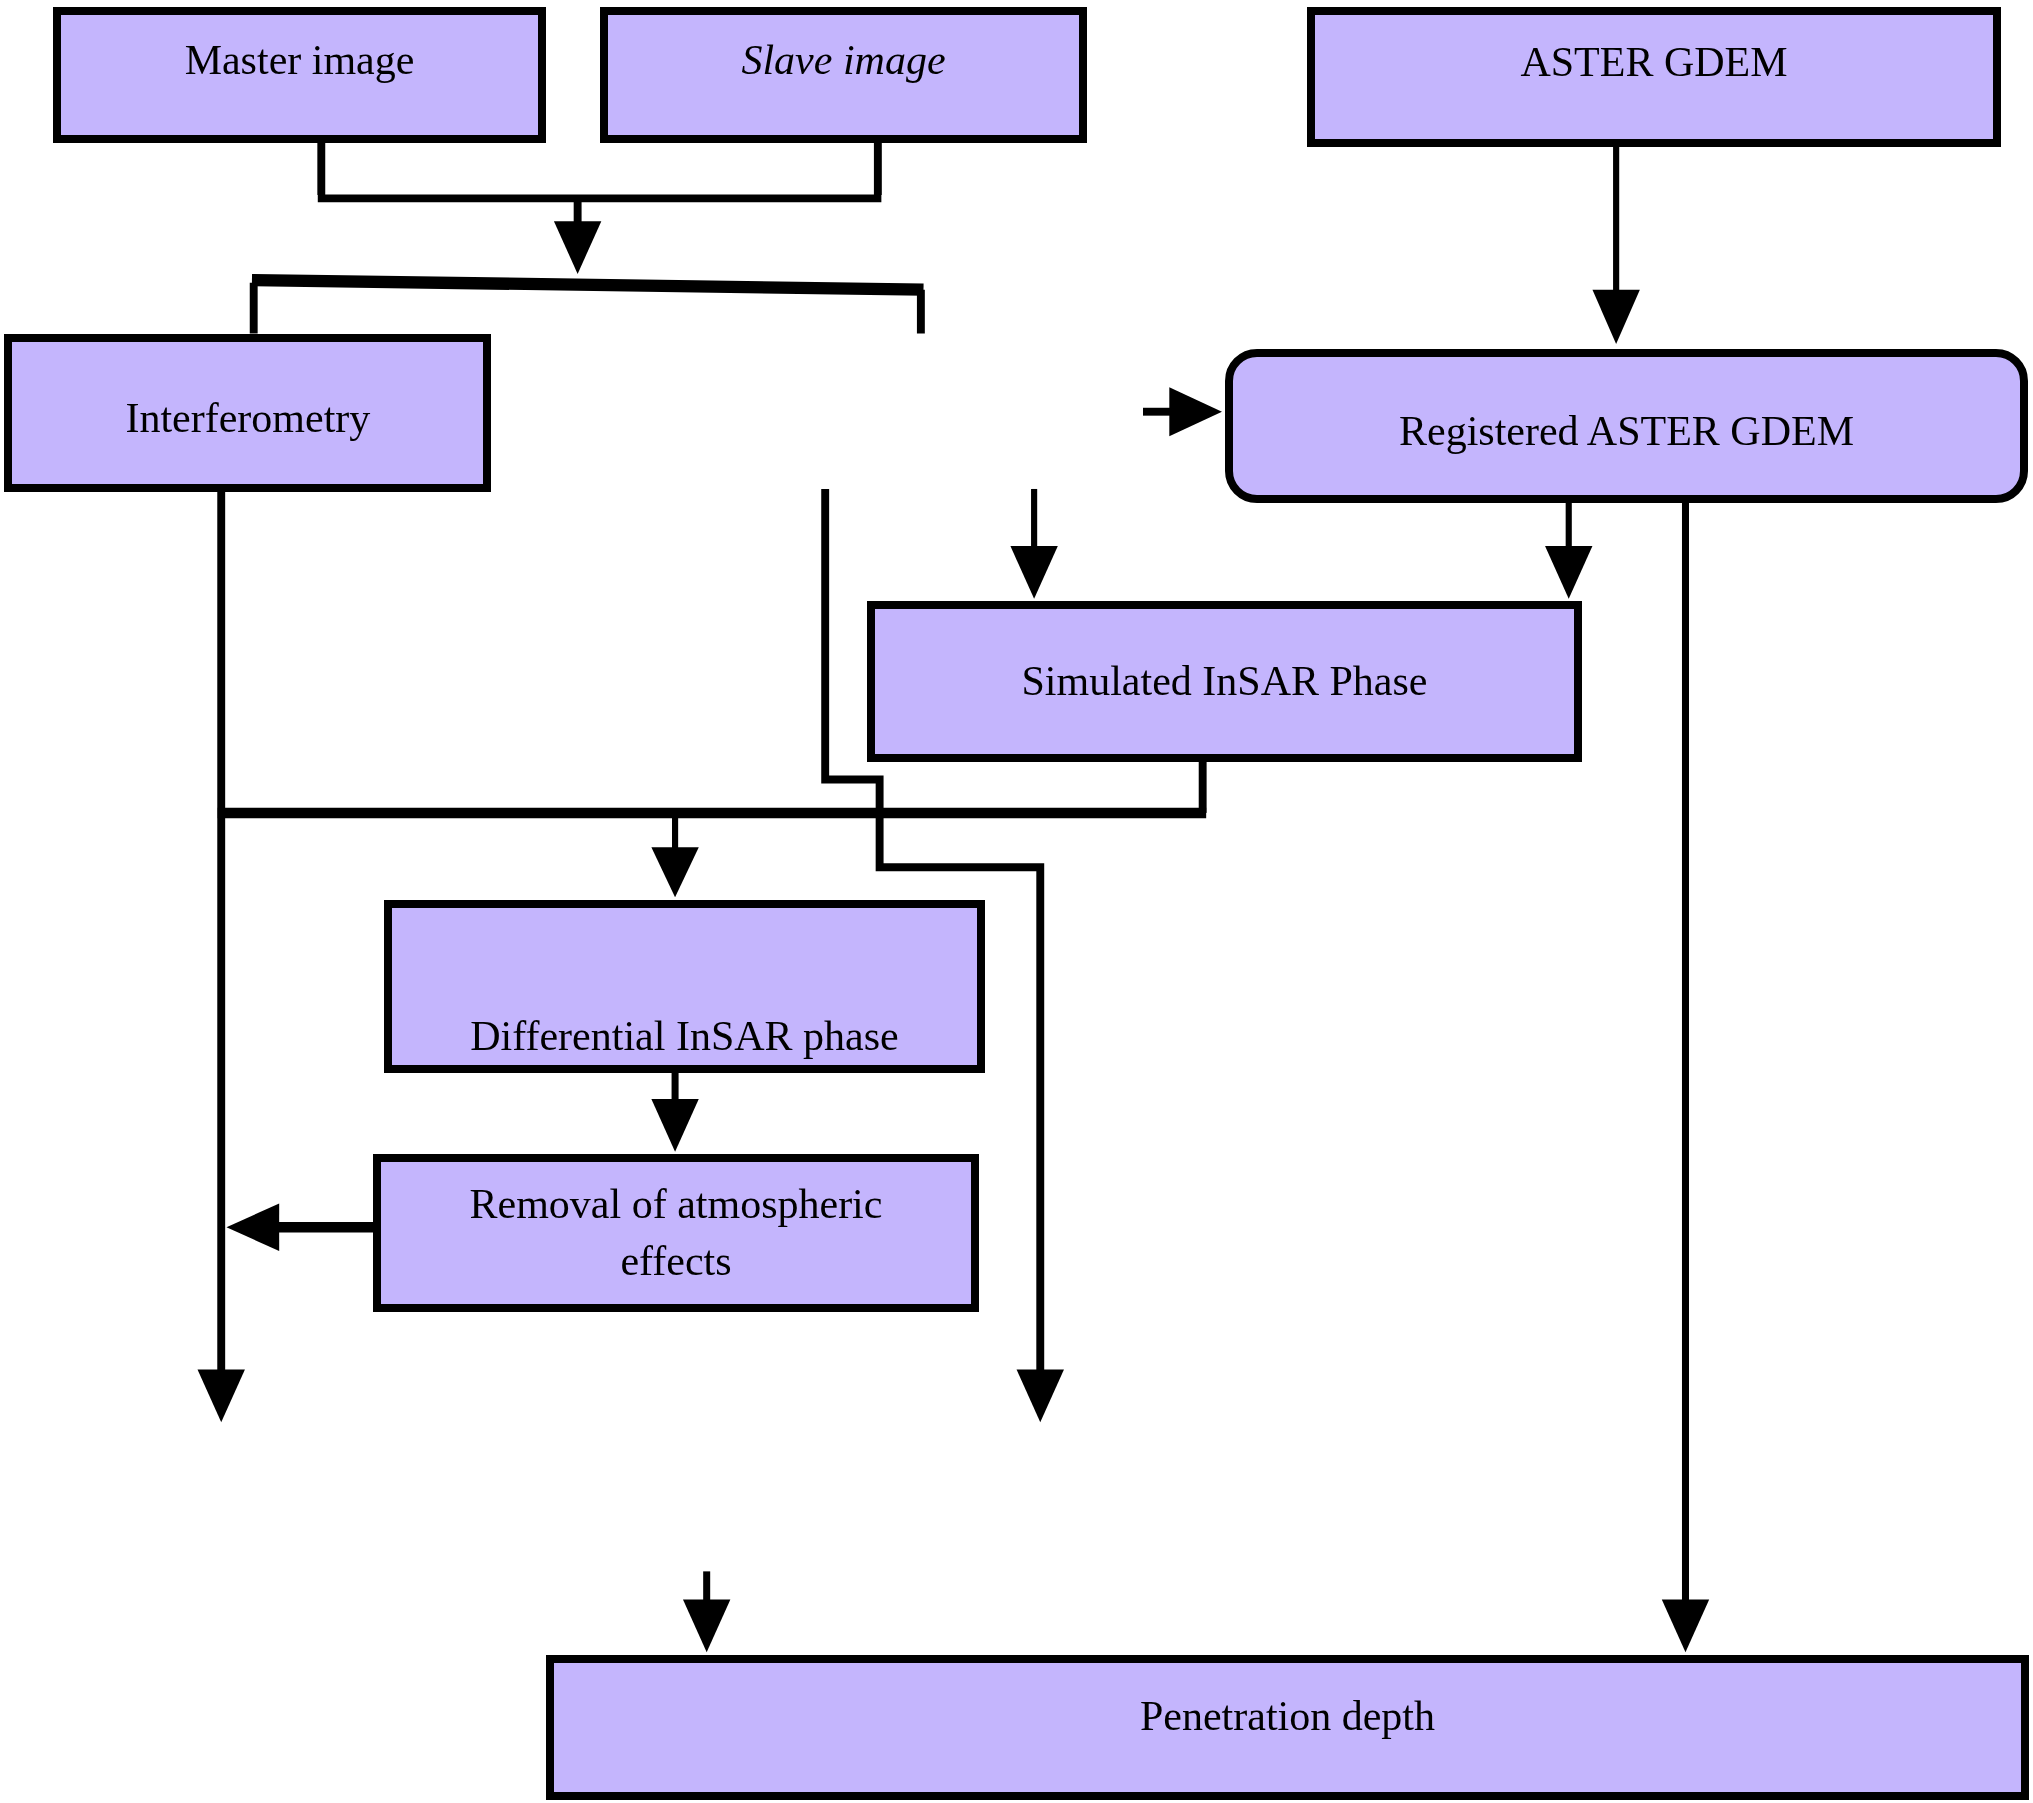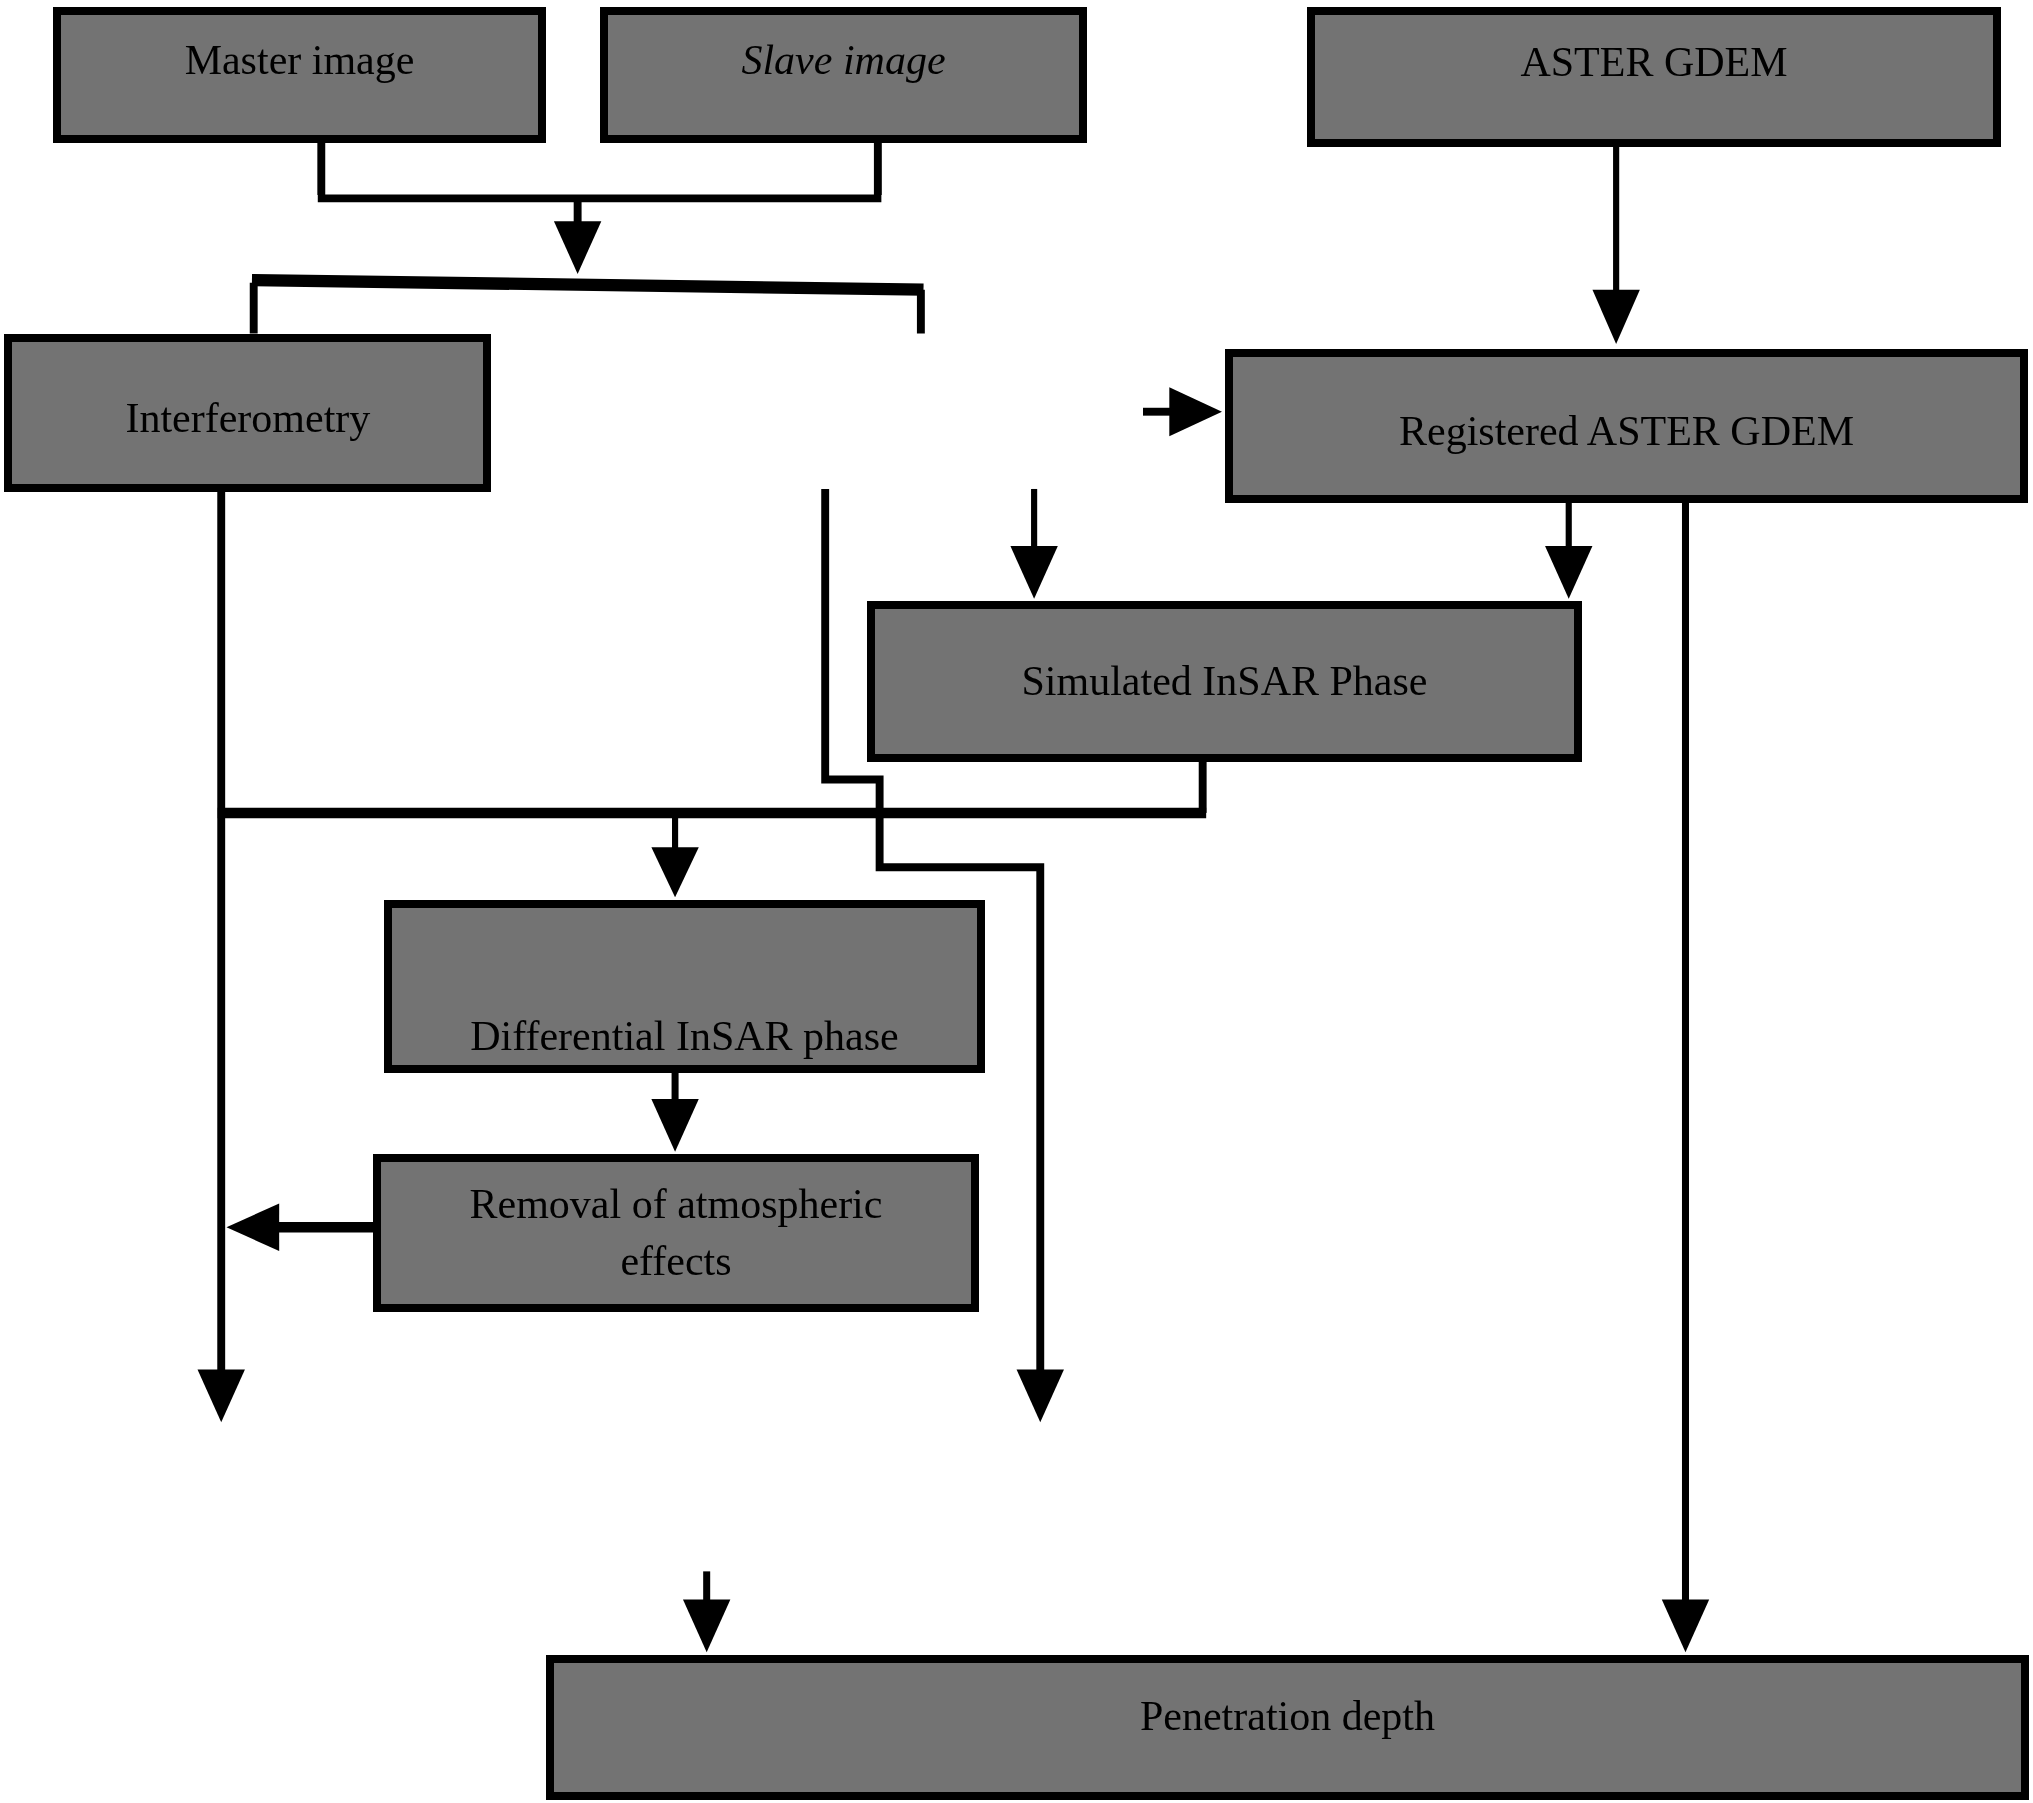--- a/index.html
+++ b/index.html
@@ -19,21 +19,21 @@
     position: absolute;
     left: 0;
     top: 0;
     width: 2034px;
     height: 1804px;
   }
   .node {
     position: absolute;
     box-sizing: border-box;
     border: 8px solid #000000;
-    background: #737373;
+    background: #c4b5fd;
     color: #000000;
     display: flex;
     align-items: center;
     justify-content: center;
     font-size: 42px;
     line-height: 1.35;
     text-align: center;
   }
   .node span {
     white-space: pre-line;
@@ -133,21 +133,21 @@
 
   <div class="node v-high" style="left:1307px; top:7px; width:694px; height:140px;">
     <span>ASTER GDEM</span>
   </div>
 
   <div class="node v-low" style="left:4.4px; top:334px; width:487px; height:158px;">
     <span>Interferometry</span>
   </div>
 
 
-  <div class="node v-low" style="left:1225px; top:349px; width:803px; height:154px;">
+  <div class="node v-low" style="left:1225px; top:349px; width:803px; height:154px;border-radius:32px;">
     <span>Registered ASTER GDEM</span>
   </div>
 
   <div class="node" style="left:867px; top:601px; width:715px; height:161px;">
     <span>Simulated InSAR Phase</span>
   </div>
 
   <div class="node v-top" style="left:384px; top:900px; width:601px; height:173px;">
     <span>Differential InSAR phase</span>
   </div>

